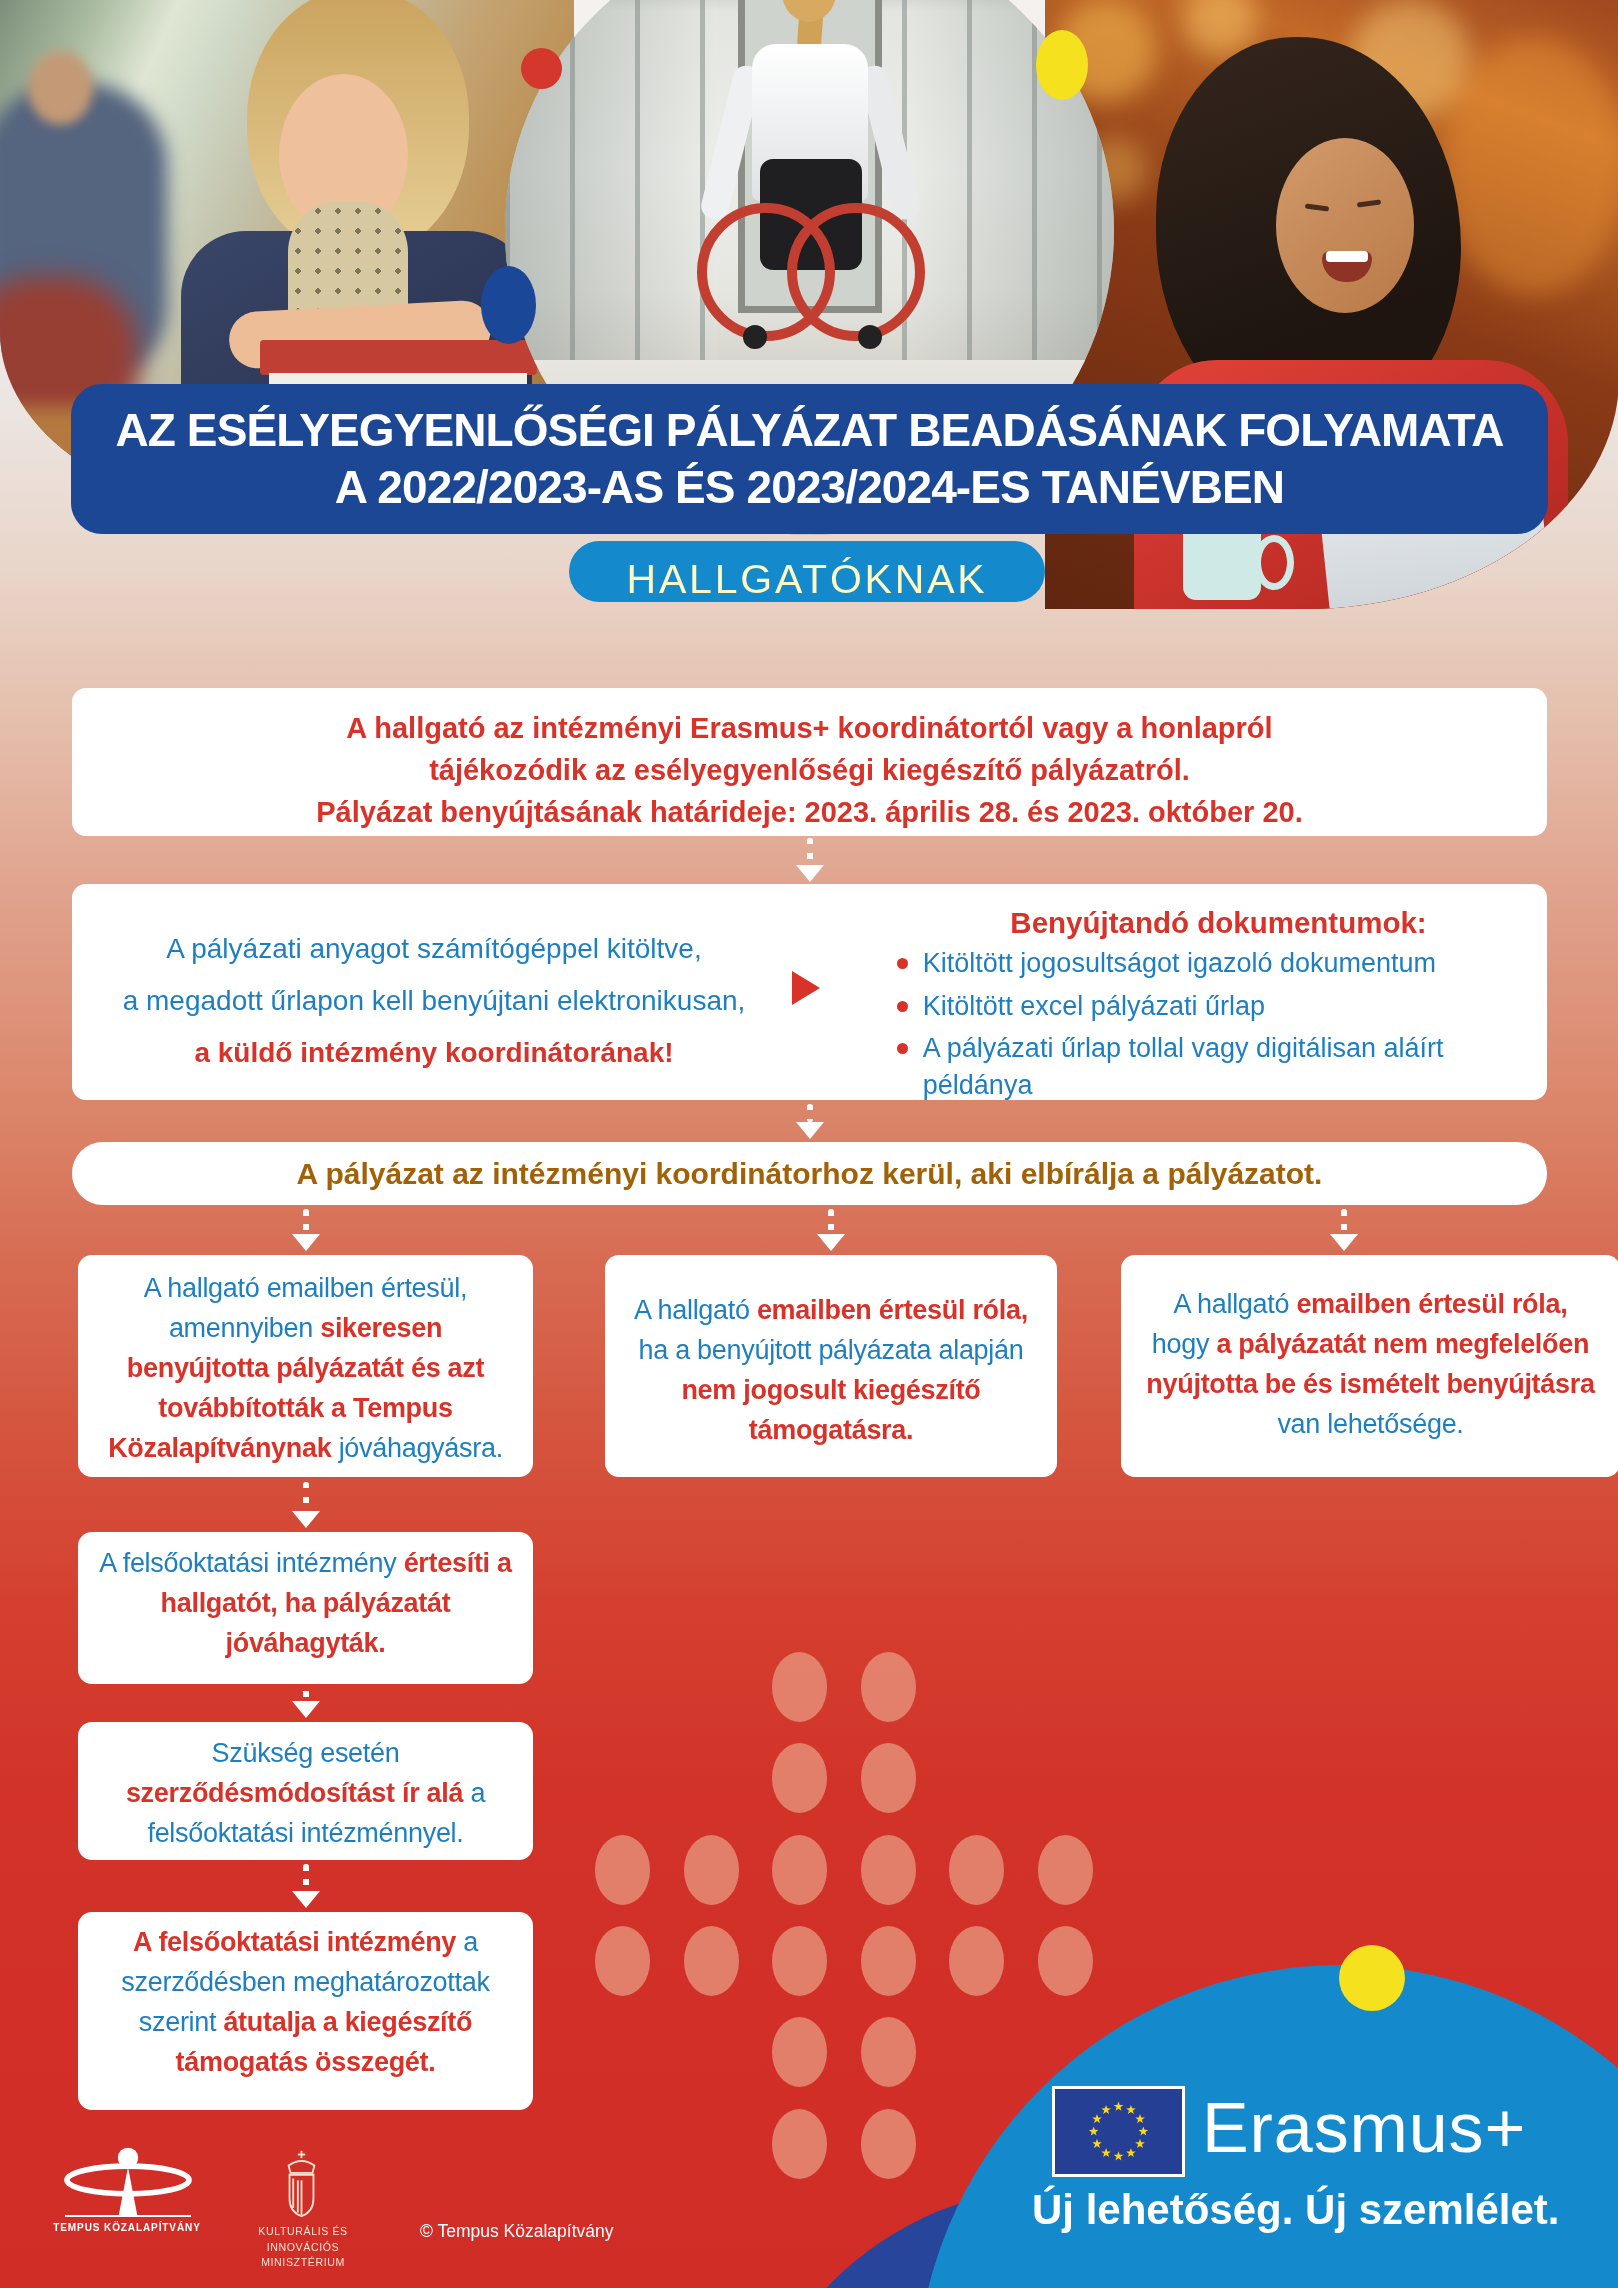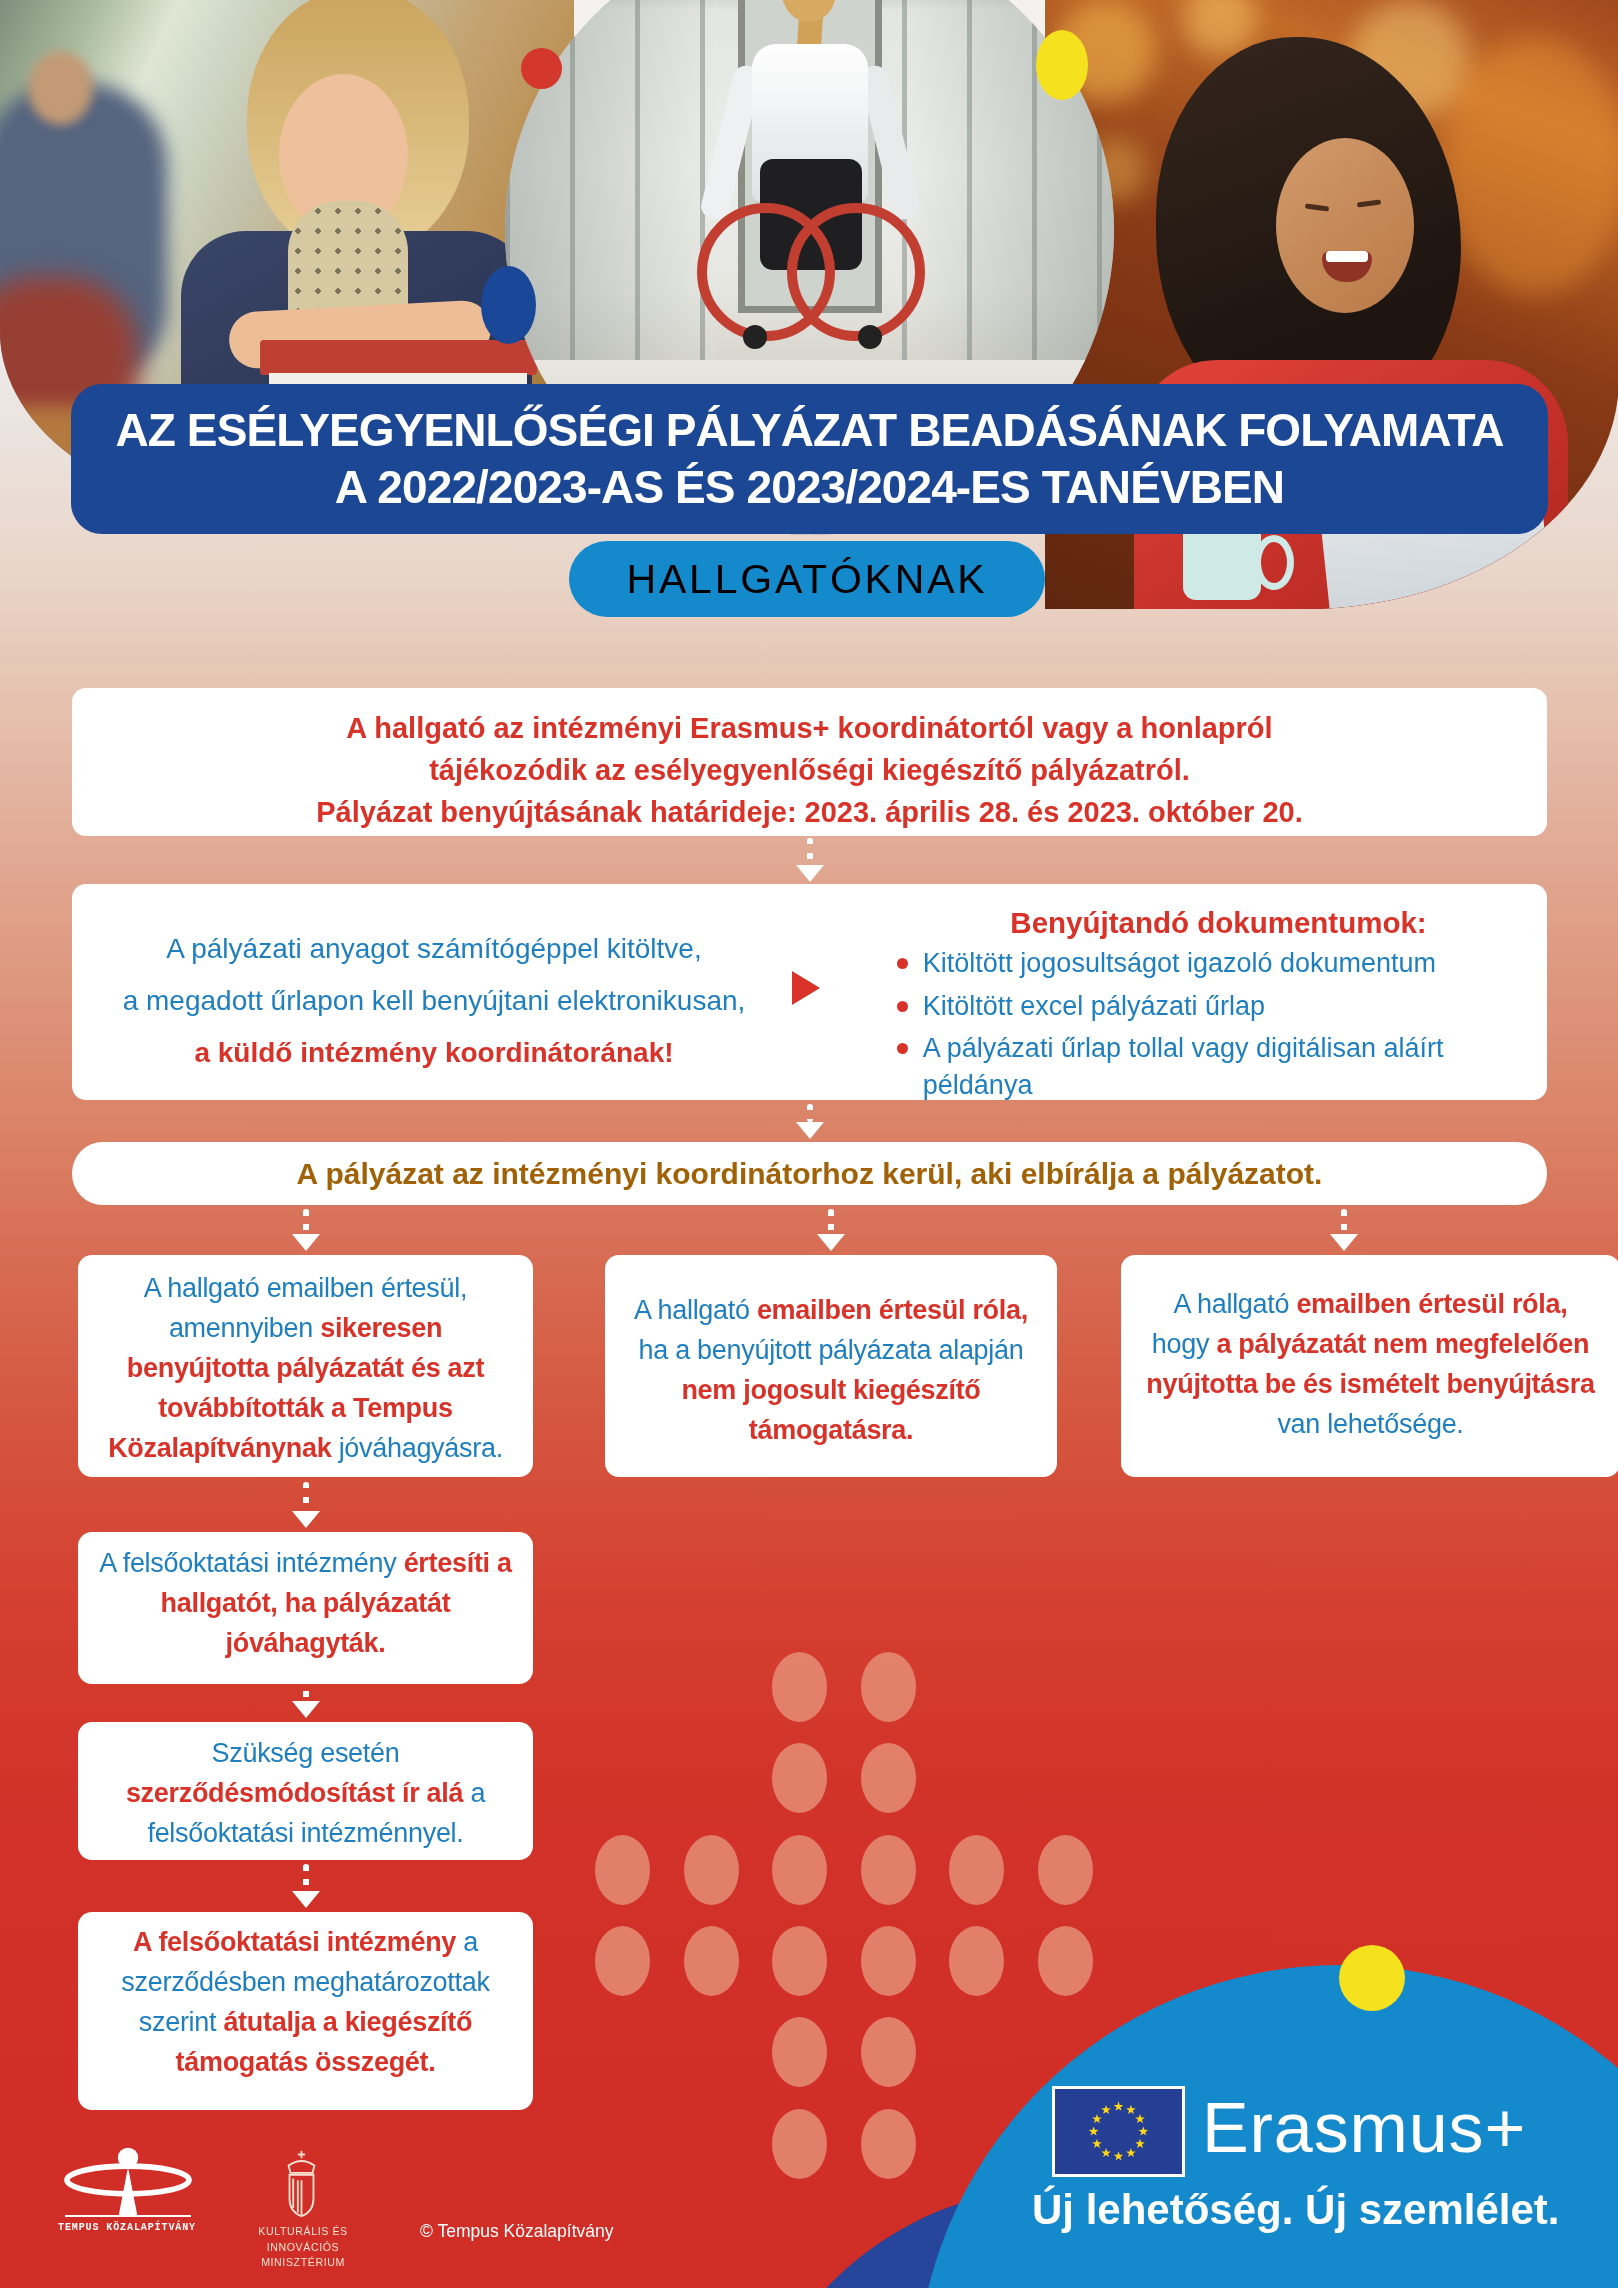--- a/index.html
+++ b/index.html
@@ -23,22 +23,22 @@
   .blur6{filter:blur(5.5px);} .blur10{filter:blur(9.2px);} .blur14{filter:blur(13px);}
   
   .accent{border-radius:50%;}
   .accent.red{left:521px;top:48px;width:41px;height:41px;background:#d4372c;}
   .accent.yellow{left:1036px;top:29.5px;width:52px;height:70px;background:#f5e11e;}
   .accent.blue{left:481px;top:266px;width:55px;height:78px;background:#1b4798;}
   
   .banner{left:71px;top:384px;width:1477px;height:150px;border-radius:31px;background:#1c4795;
     color:#fff;text-align:center;padding-top:17.5px;box-sizing:border-box;}
   .banner .tl{font-size:46px;font-weight:700;line-height:57px;letter-spacing:-0.9px;}
-  .pill{left:569px;top:541px;width:476px;height:76px;border-radius:38px;background:#1489cb;
-    color:#000000;text-align:center;font-size:41px;line-height:76px;letter-spacing:2.8px;}
+  .pill{left:569px;top:541px;width:476px;height:61px;border-radius:38px;background:#1489cb;
+    color:#fef9c3;text-align:center;font-size:41px;line-height:76px;letter-spacing:2.8px;}
   
   .wbox{background:#fff;border-radius:14px;box-sizing:border-box;text-align:center;}
   .tredb{color:#d93229;font-weight:700;}
   .seg-blue{color:#1e7fc0;font-weight:400;}
   .seg-redb{color:#d93229;font-weight:700;}
   .box-info{left:72px;top:688px;width:1475px;height:148px;padding-top:18.5px;}
   .box-info div{font-size:29px;line-height:42px;}
   .box-submit{left:72px;top:884px;width:1475px;height:216px;}
   .submit-left{left:111px;top:923px;width:646px;text-align:center;}
   .submit-left div{font-size:28px;line-height:52px;}
@@ -71,21 +71,21 @@
   .pdot{position:absolute;width:55px;height:70px;border-radius:50%;background:#e58d77;opacity:.85;}
   
   .navy-circle{left:738px;top:2187px;width:646px;height:646px;border-radius:50%;background:#27459a;}
   .dome{left:916px;top:1965px;width:849px;height:849px;border-radius:50%;background:#1489cb;}
   .yellow-accent{left:1339px;top:1945px;width:66px;height:66px;border-radius:50%;background:#f5e11e;}
   .eu-flag{left:1052px;top:2086px;width:127px;height:85px;background:#243f93;border:3.7px solid #fff;box-sizing:content-box;}
   .erasmus-word{left:1202px;top:2082px;height:92px;line-height:92px;color:#fff;font-size:70px;font-weight:400;letter-spacing:0.9px;}
   .erasmus-tag{left:1032px;top:2186px;color:#fff;font-size:42px;font-weight:700;}
   
   .tempus-label{left:44px;top:2222px;width:166px;text-align:center;color:#fff;
-    font-size:10px;font-weight:700;letter-spacing:0.9px;font-family:Liberation Mono, monospace;}
+    font-size:10px;font-weight:700;letter-spacing:0.9px;}
   .tempus-line{left:65px;top:2215px;width:126px;height:1.8px;background:#fff;}
   .ministry-text{left:222px;top:2224px;width:162px;text-align:center;color:#f8e3d2;
     font-size:10.6px;line-height:15.7px;letter-spacing:0.6px;}
   .copyright{left:420px;top:2221px;color:#fff;font-size:17.5px;}
   
   .sh{position:absolute;}
 </style>
 </head>
 <body>
 

